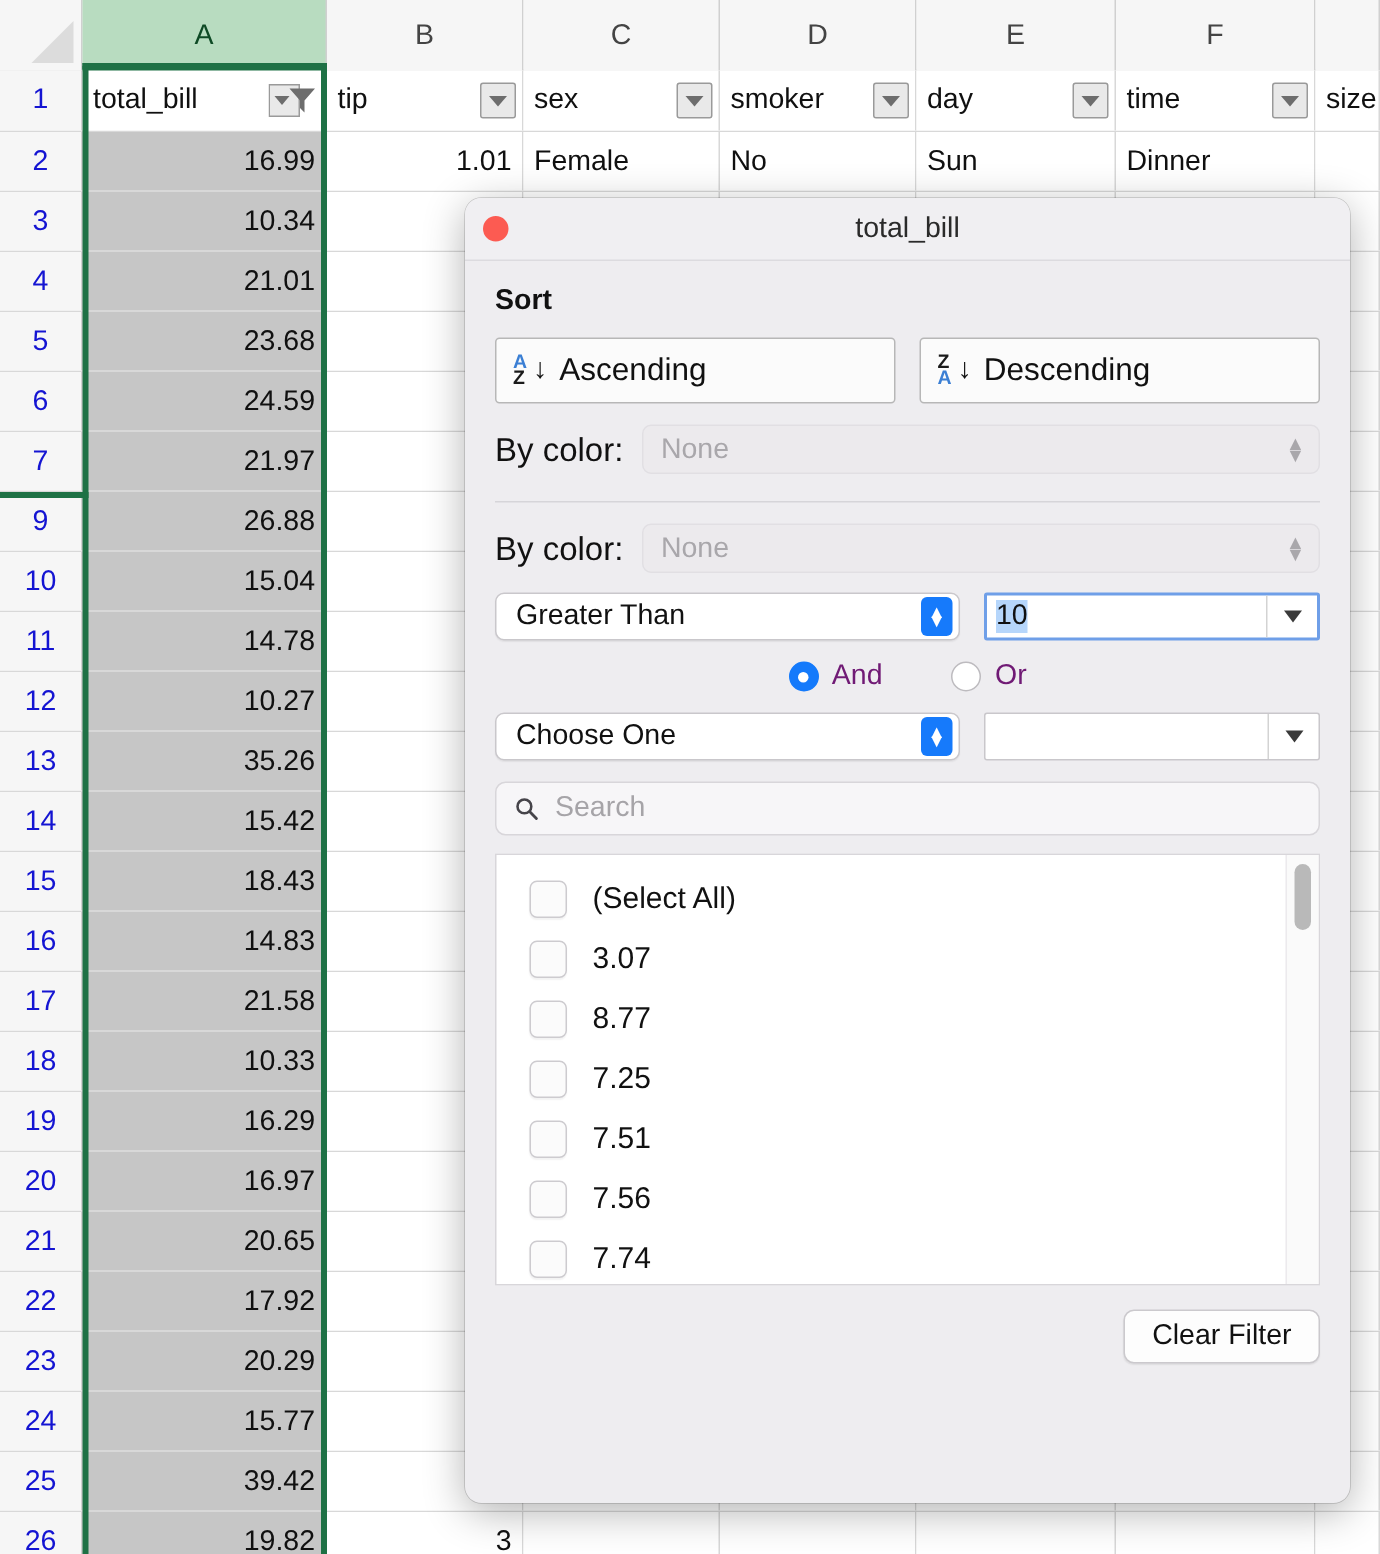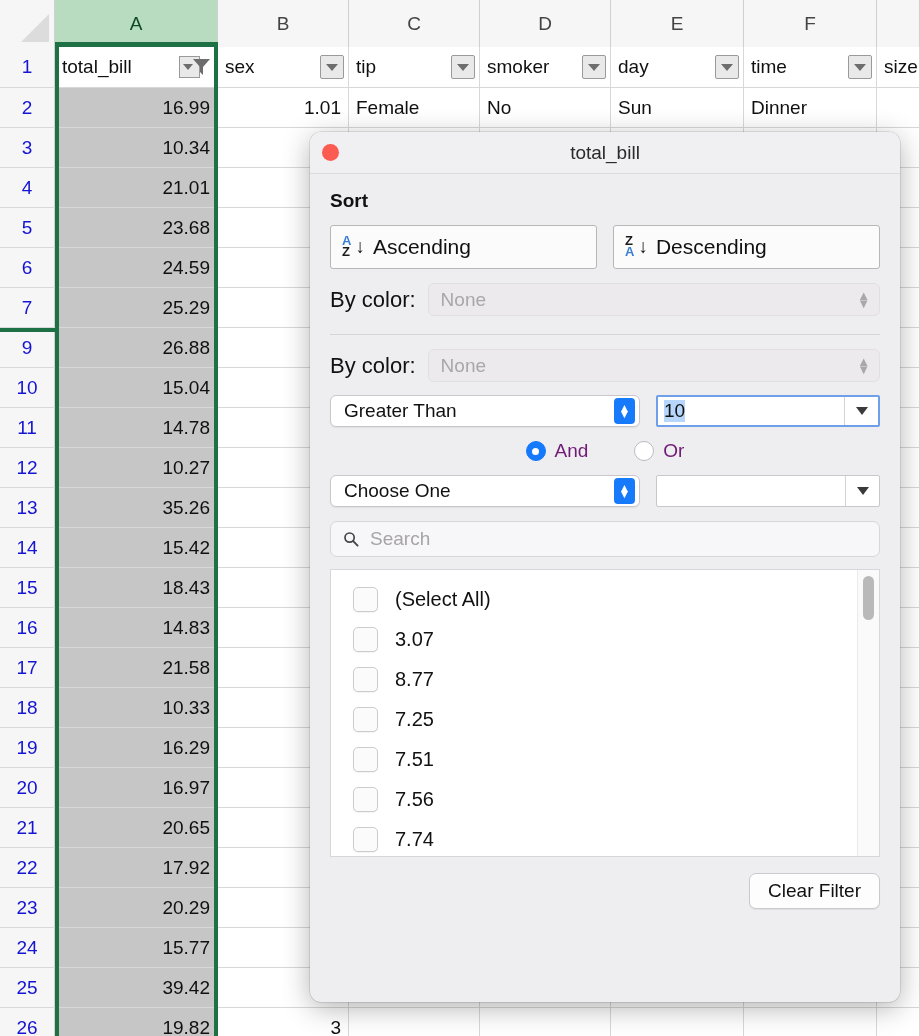--- a/index.html
+++ b/index.html
@@ -274,27 +274,27 @@
           <span>total_bill</span>
           <span class="filt-active">
             <svg width="34" height="24" viewBox="0 0 34 24">
               <rect x="0.5" y="1.5" width="20" height="21" fill="#e9e9e9" stroke="#9a9a9a"></rect>
               <polygon points="4,9 14,9 9,15" fill="#6d6d6d"></polygon>
               <polygon points="14,4 31,4 24,12 24,20 21,17 21,12" fill="#6d6d6d"></polygon>
             </svg>
           </span>
         </div>
         <div class="hdrcell" style="flex:0 0 131px">
-          <span>sex</span>
+          <span>tip</span>
           <span class="filt-btn">
               <i class="caret"></i>
             </span>
         </div>
         <div class="hdrcell" style="flex:0 0 131px">
-          <span>tip</span>
+          <span>sex</span>
           <span class="filt-btn">
               <i class="caret"></i>
             </span>
         </div>
         <div class="hdrcell" style="flex:0 0 131px">
           <span>smoker</span>
           <span class="filt-btn">
               <i class="caret"></i>
             </span>
         </div>
@@ -361,21 +361,21 @@
             <div class="cell num selA" style="flex: 0 0 163px;">24.59</div>
             <div class="cell num" style="flex: 0 0 131px;">3</div>
             <div class="cell" style="flex: 0 0 131px;"></div>
             <div class="cell" style="flex: 0 0 131px;"></div>
             <div class="cell" style="flex: 0 0 133px;"></div>
             <div class="cell" style="flex: 0 0 133px;"></div>
             <div class="cell" style="flex: 1 1 auto;"></div>
           </div>
           <div class="row">
             <div class="row-num">7</div>
-            <div class="cell num selA" style="flex: 0 0 163px;">25.29</div>
+            <div class="cell num selA" style="flex: 0 0 163px;">21.97</div>
             <div class="cell num" style="flex: 0 0 131px;">4</div>
             <div class="cell" style="flex: 0 0 131px;"></div>
             <div class="cell" style="flex: 0 0 131px;"></div>
             <div class="cell" style="flex: 0 0 133px;"></div>
             <div class="cell" style="flex: 0 0 133px;"></div>
             <div class="cell" style="flex: 1 1 auto;"></div>
           </div>
           <div class="row">
             <div class="row-num">9</div>
             <div class="cell num selA" style="flex: 0 0 163px;">26.88</div>

